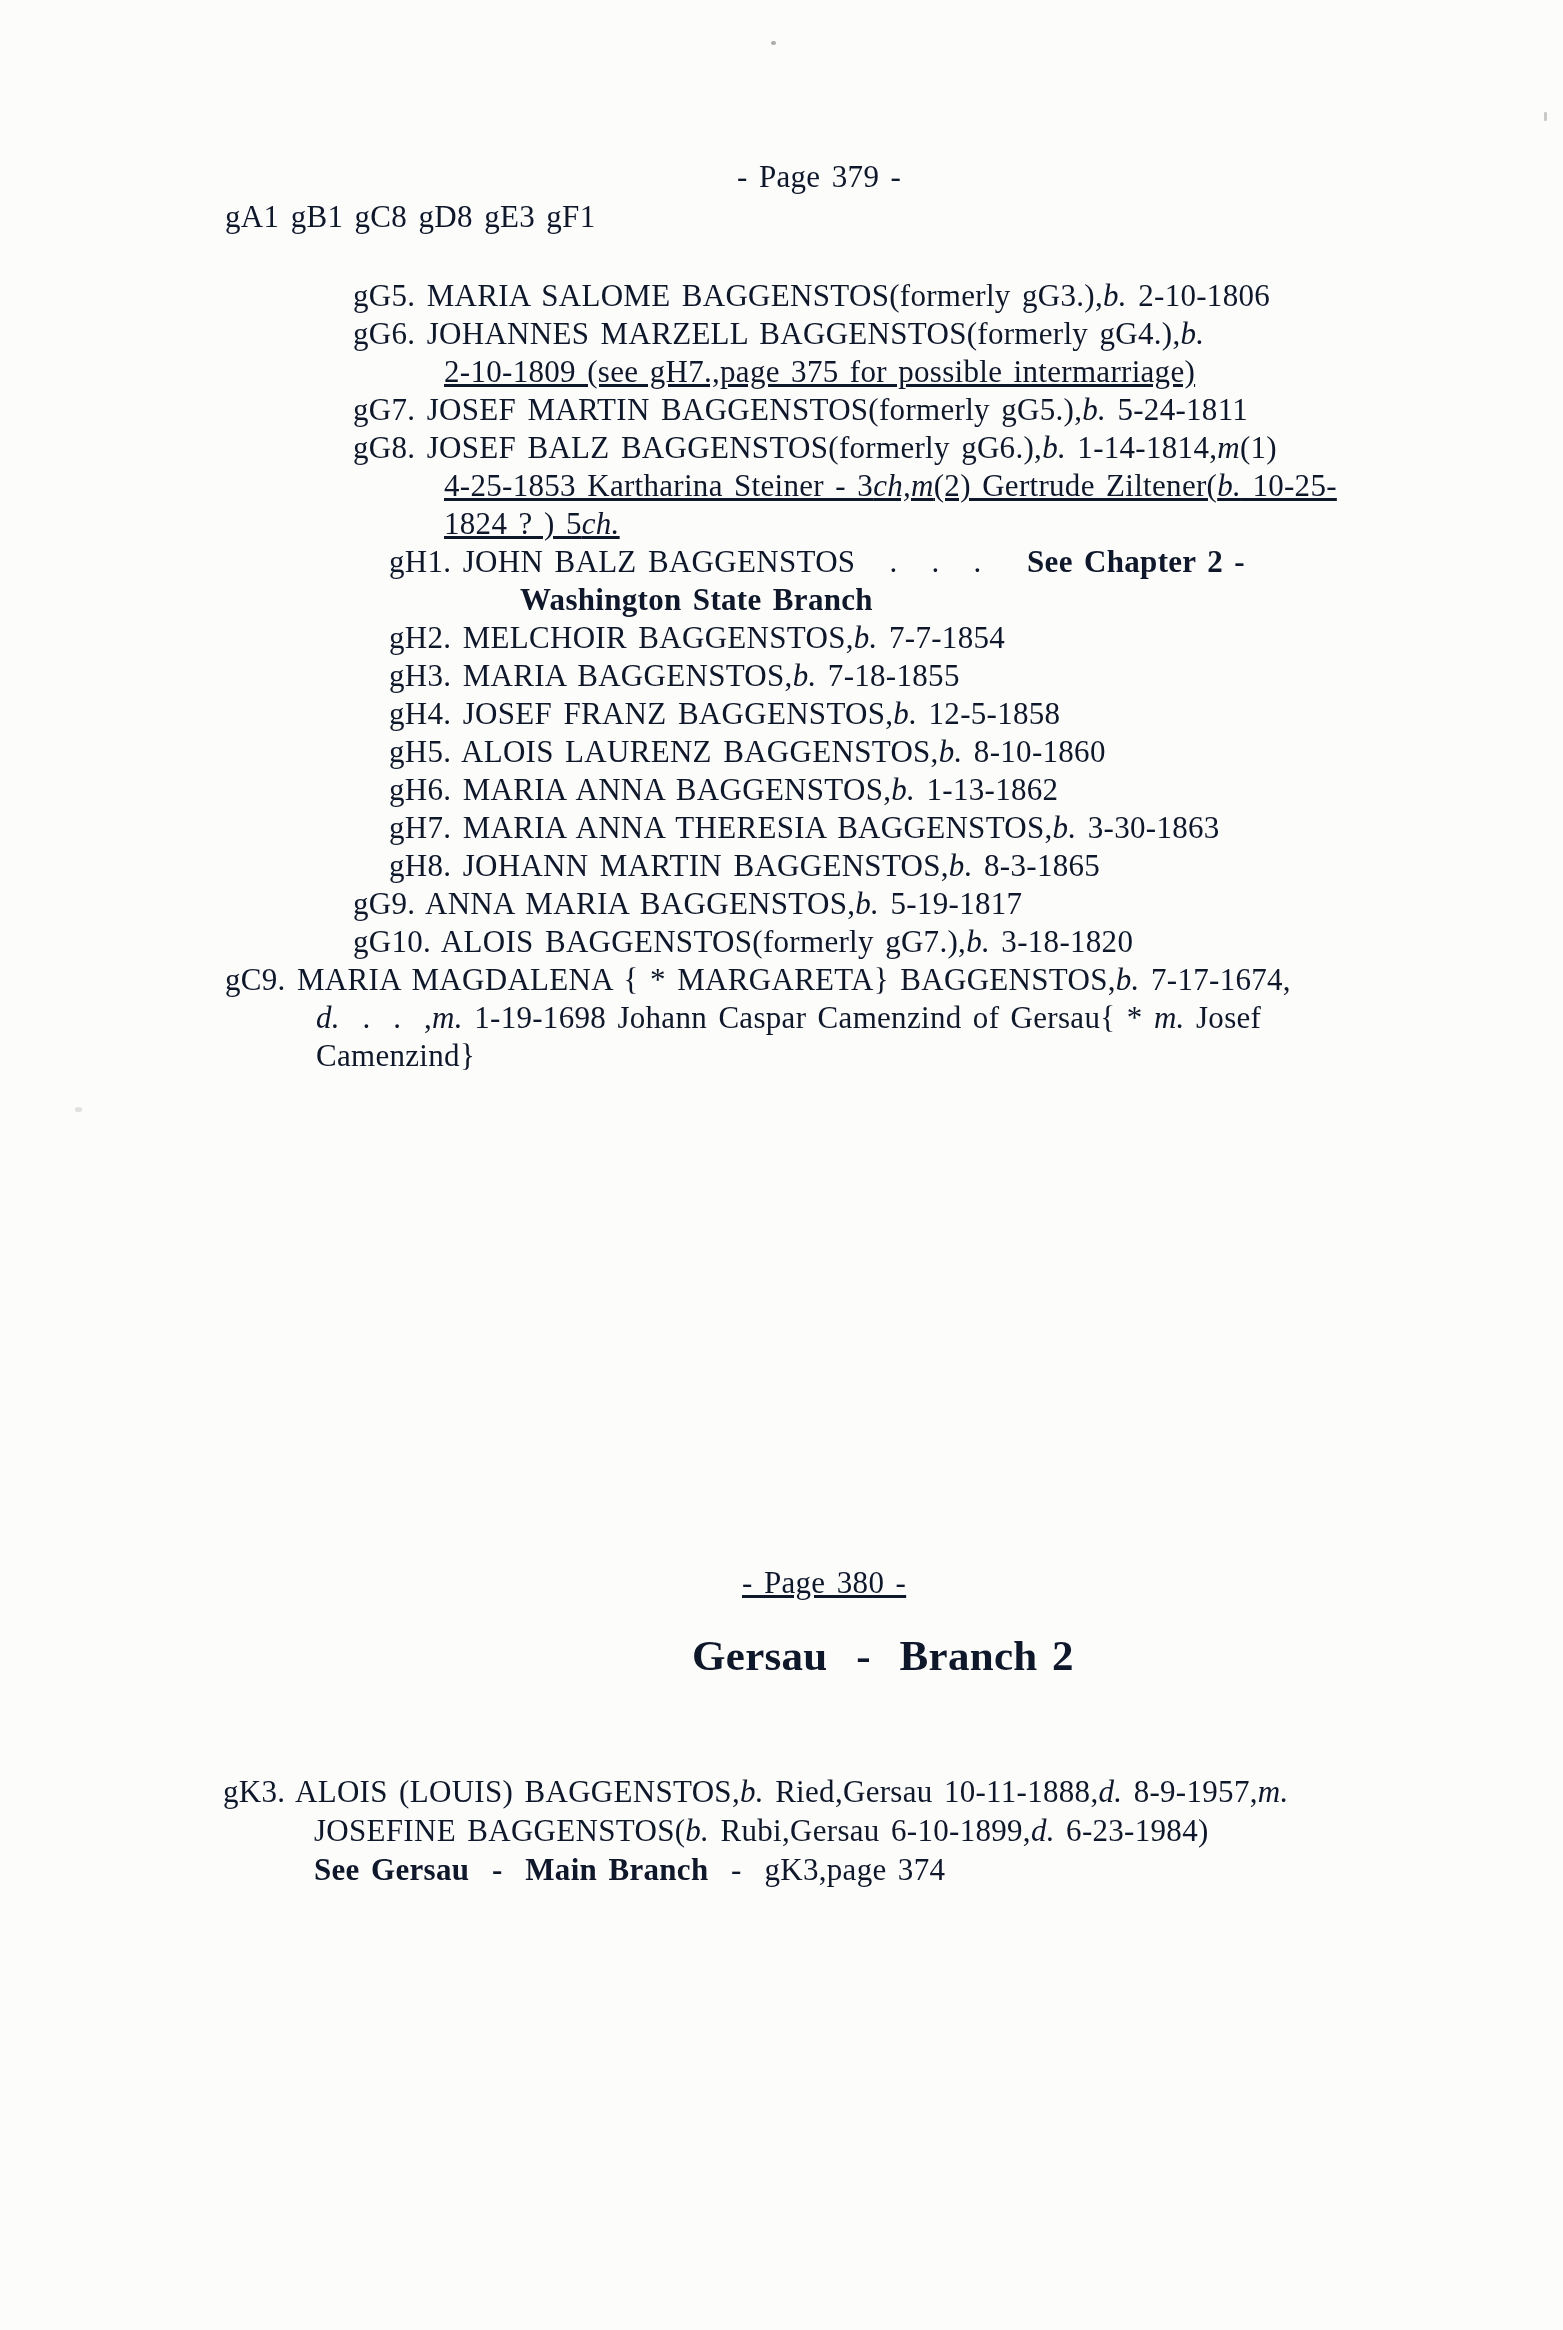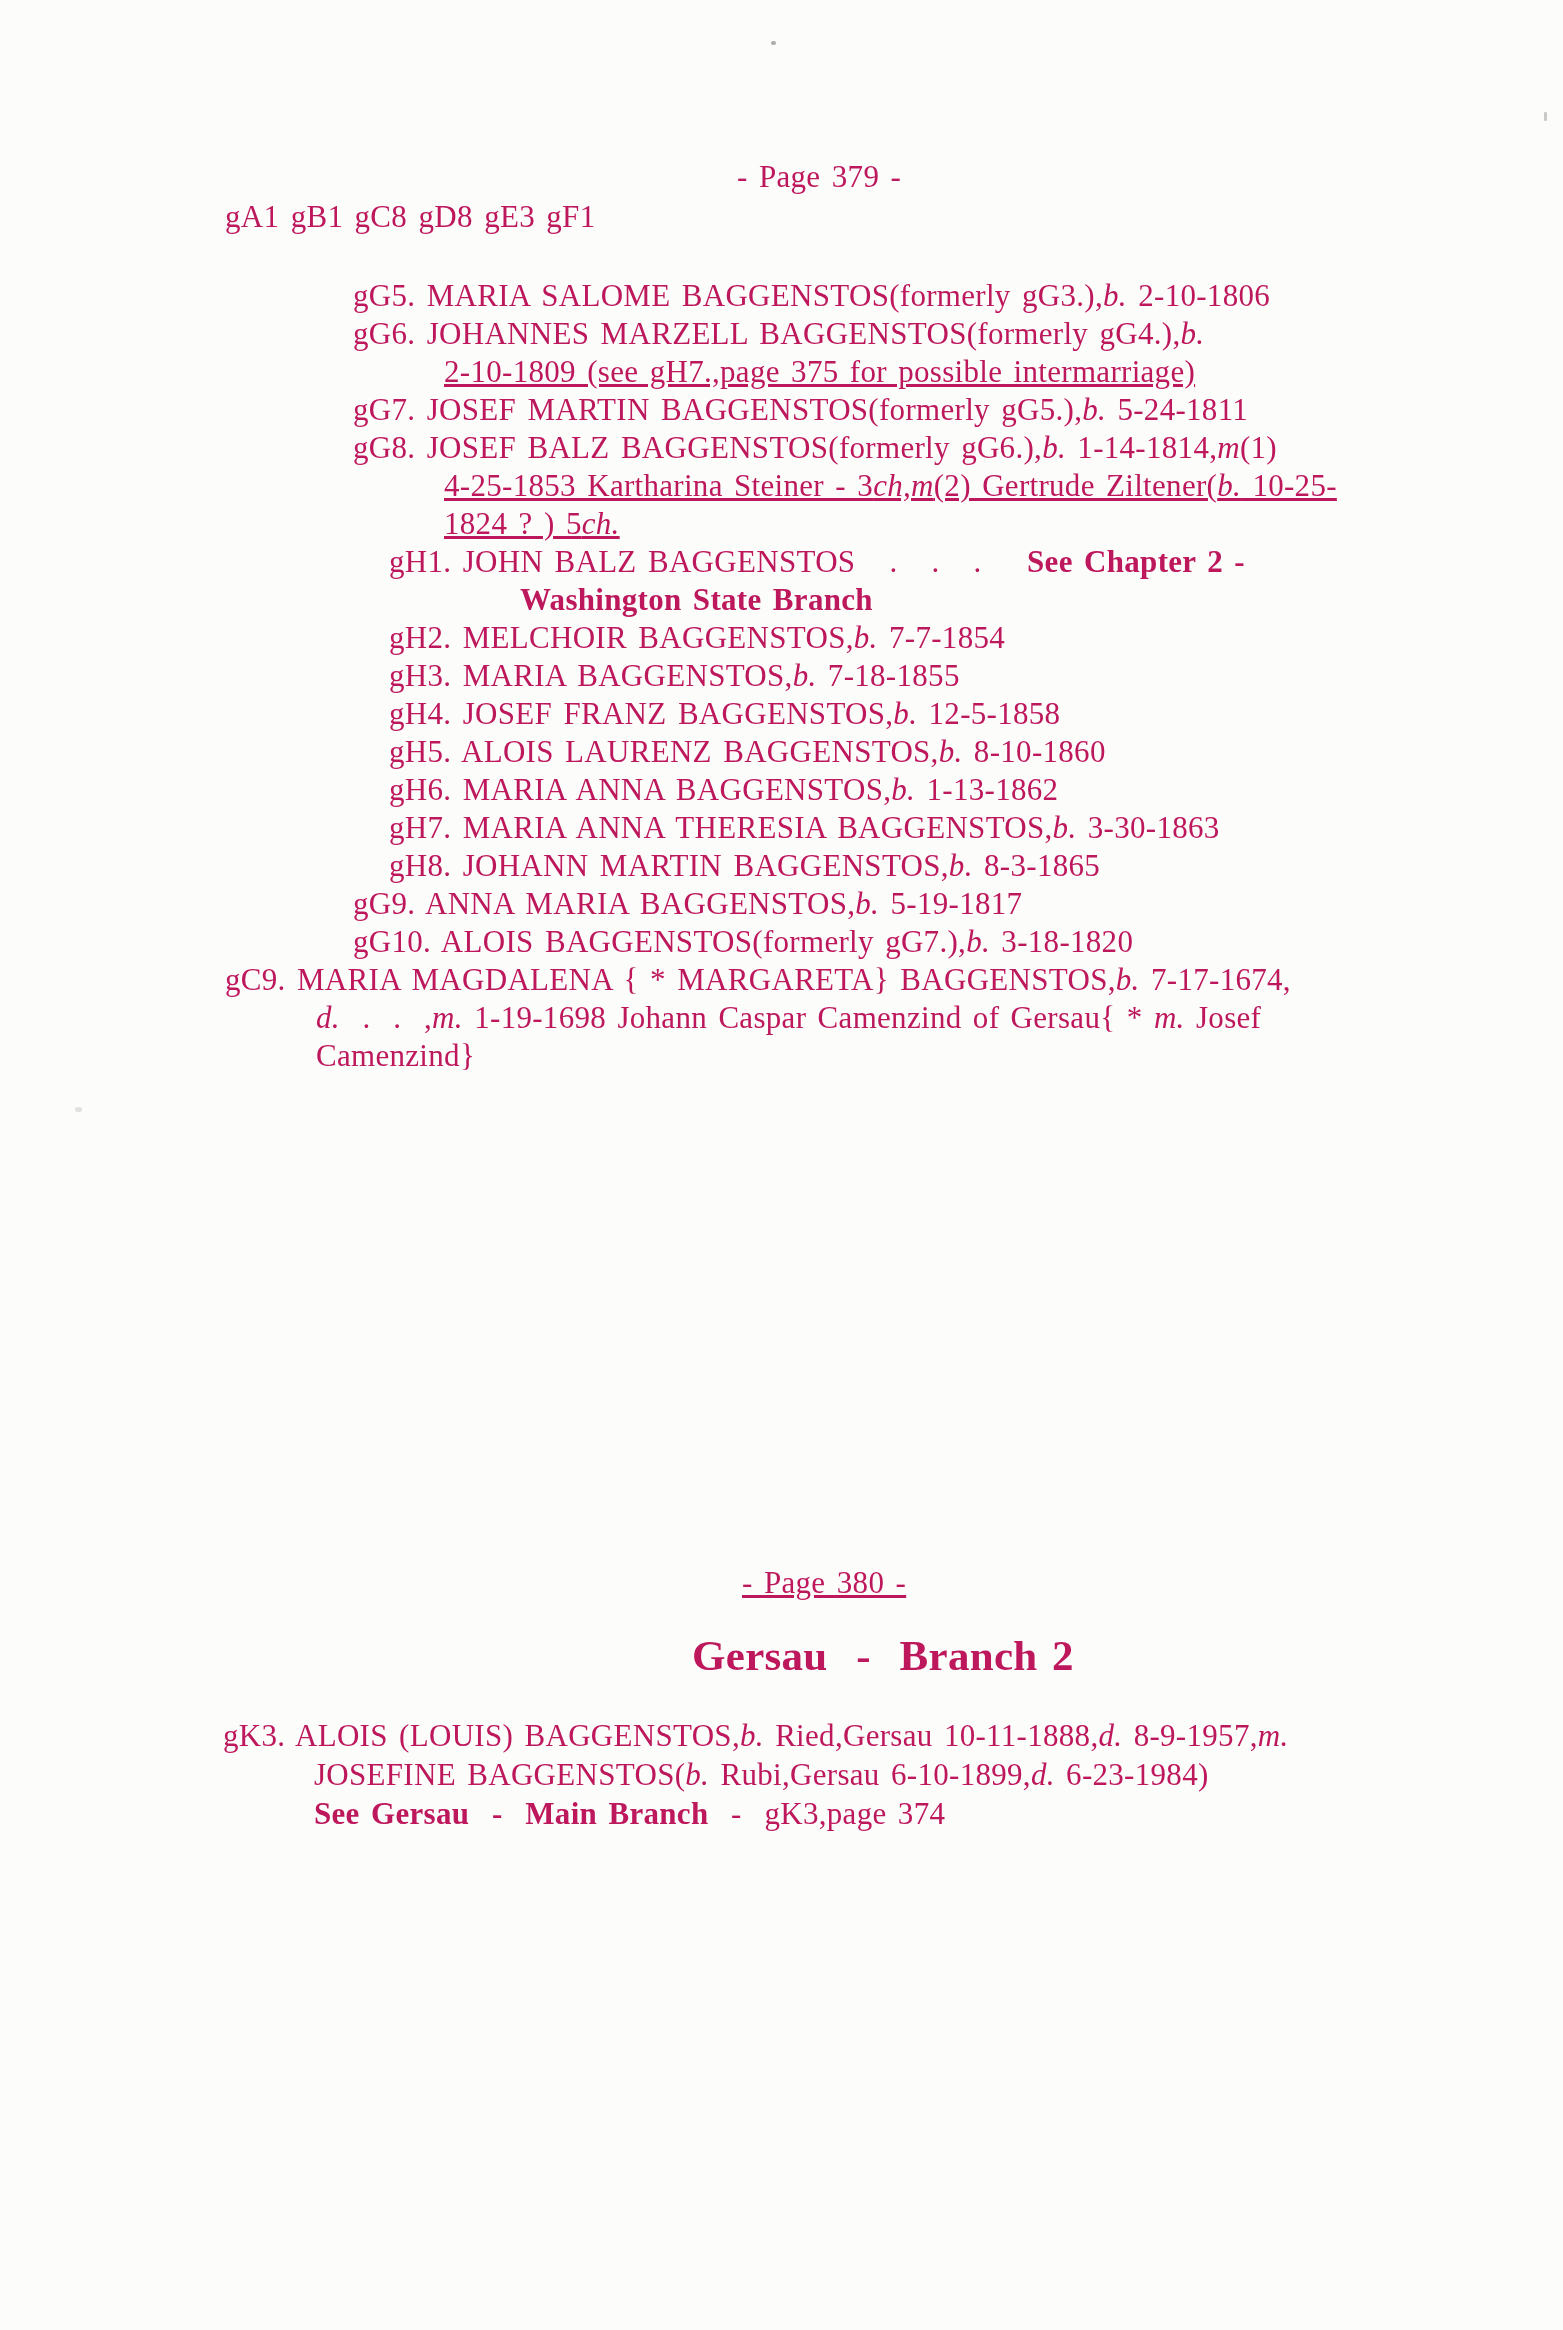--- a/index.html
+++ b/index.html
@@ -5,21 +5,21 @@
   html, body {
     margin: 0;
     padding: 0;
     background: #e8e8e6;
   }
   .page {
     position: relative;
     width: 1563px;
     height: 2330px;
     background: #fcfcfb;
-    color: #be185d;
+    color: #0f172a;
     font-family: "Liberation Serif", "DejaVu Serif", serif;
     font-size: 31px;
     letter-spacing: 0.3px;
     word-spacing: 3.3px;
     overflow: hidden;
   }
   .abs { position: absolute; white-space: nowrap; }
   .tblock { position: absolute; white-space: nowrap; }
   .tline { height: 38px; line-height: 38px; white-space: nowrap; }
   .lh58 .tline { height: 39px; line-height: 39px; }
@@ -75,21 +75,21 @@
       <div class="tline ind-g"><span>gG10. ALOIS BAGGENSTOS(formerly gG7.),</span><span class="it">b.</span><span> 3-18-1820</span></div>
       <div class="tline ind-0"><span>gC9. MARIA MAGDALENA {&nbsp;*&nbsp;MARGARETA} BAGGENSTOS,</span><span class="it">b.</span><span> 7-17-1674,</span></div>
       <div class="tline ind-cc"><span class="it">d.</span><span>&nbsp;&nbsp;.&nbsp;&nbsp;.&nbsp;&nbsp;,</span><span class="it">m.</span><span> 1-19-1698 Johann Caspar Camenzind of Gersau{ * </span><span class="it">m.</span><span> Josef</span></div>
       <div class="tline ind-cc"><span>Camenzind}</span></div>
     </div>
 
   <div class="abs" style="left:742px; top:1564px; line-height:38px;text-decoration:underline;">- Page 380 -</div>
 
   <div class="abs heading-bold" style="left:692px; top:1637px; line-height:38px;">Gersau&nbsp;&nbsp;-&nbsp;&nbsp;Branch 2</div>
 
-  <div class="tblock lh58" style="left:223px; top:1716px;">
+  <div class="tblock lh58" style="left:223px; top:1772px;">
       <div class="tline ind-0"><span>gK3. ALOIS (LOUIS) BAGGENSTOS,</span><span class="it">b.</span><span> Ried,Gersau 10-11-1888,</span><span class="it">d.</span><span> 8-9-1957,</span><span class="it">m.</span></div>
       <div class="tline ind-cc"><span>JOSEFINE BAGGENSTOS(</span><span class="it">b.</span><span> Rubi,Gersau 6-10-1899,</span><span class="it">d.</span><span> 6-23-1984)</span></div>
       <div class="tline ind-cc"><span class="bd">See Gersau</span><span class="bd">&nbsp;&nbsp;-&nbsp;&nbsp;</span><span class="bd">Main Branch</span><span>&nbsp;&nbsp;-&nbsp;&nbsp;</span><span>gK3,page 374</span></div>
     </div>
 
   <div class="speck speck-a" style="left:771px; top:41px;"></div>
   <div class="speck speck-b" style="left:1544px; top:112px;"></div>
   <div class="speck speck-c" style="left:75px; top:1107px;"></div>
 
 </div>

